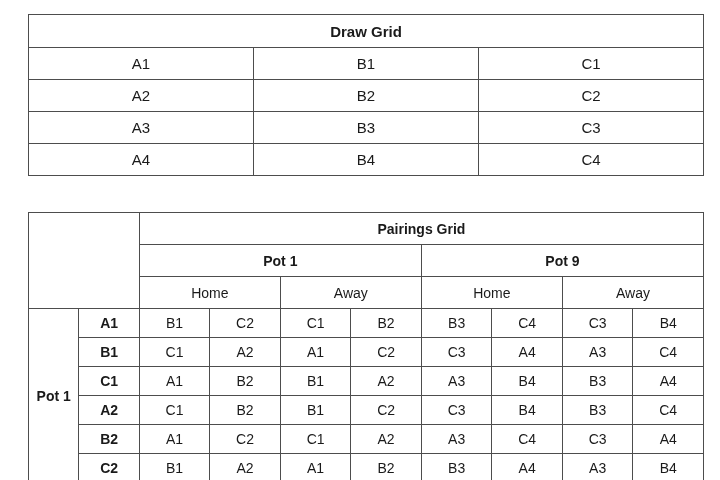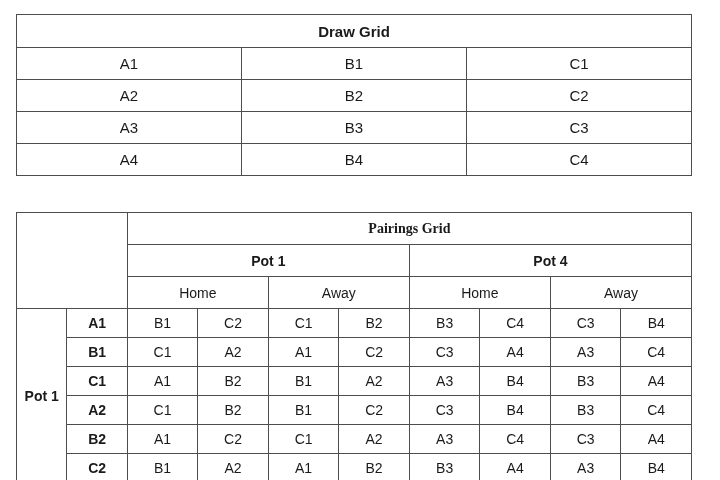--- a/index.html
+++ b/index.html
@@ -13,21 +13,21 @@
   body {
     font-family: "Liberation Sans", sans-serif;
     color: #1a1a1a;
     -webkit-font-smoothing: antialiased;
   }
   .page {
     position: relative;
     width: 720px;
     height: 480px;
     box-sizing: border-box;
-    padding: 14px 22px 0 16px;
+    padding: 14px 22px 0 28px;
   }
 
   table {
     border-collapse: collapse;
     table-layout: fixed;
   }
   td, th {
     border: 1px solid #4d4d4d;
     text-align: center;
     vertical-align: middle;
@@ -60,21 +60,20 @@
   .pairings-grid {
     width: 676px;
   }
   .pairings-grid td {
     font-size: 14px;
   }
   .pg-title {
     height: 31px;
     font-weight: bold;
     font-size: 15px;
-    font-family: Liberation Serif, serif;
   }
   .pg-pot {
     height: 31px;
     font-weight: bold;
     font-size: 15px;
   }
   .pg-ha {
     height: 31px;
     font-weight: normal;
     font-size: 15px;
@@ -144,21 +143,21 @@
       <col style="width:70px">
       <col style="width:70px">
     </colgroup>
     <tbody>
       <tr>
         <td class="blank" rowspan="3" colspan="2"></td>
         <td class="pg-title" colspan="8">Pairings Grid</td>
       </tr>
       <tr>
         <td class="pg-pot" colspan="4">Pot 1</td>
-        <td class="pg-pot" colspan="4">Pot 4</td>
+        <td class="pg-pot" colspan="4">Pot 9</td>
       </tr>
       <tr>
         <td class="pg-ha" colspan="2">Home</td>
         <td class="pg-ha" colspan="2">Away</td>
         <td class="pg-ha" colspan="2">Home</td>
         <td class="pg-ha" colspan="2">Away</td>
       </tr>
 
       <tr>
         <td class="pg-potlabel" rowspan="6">Pot 1</td>

